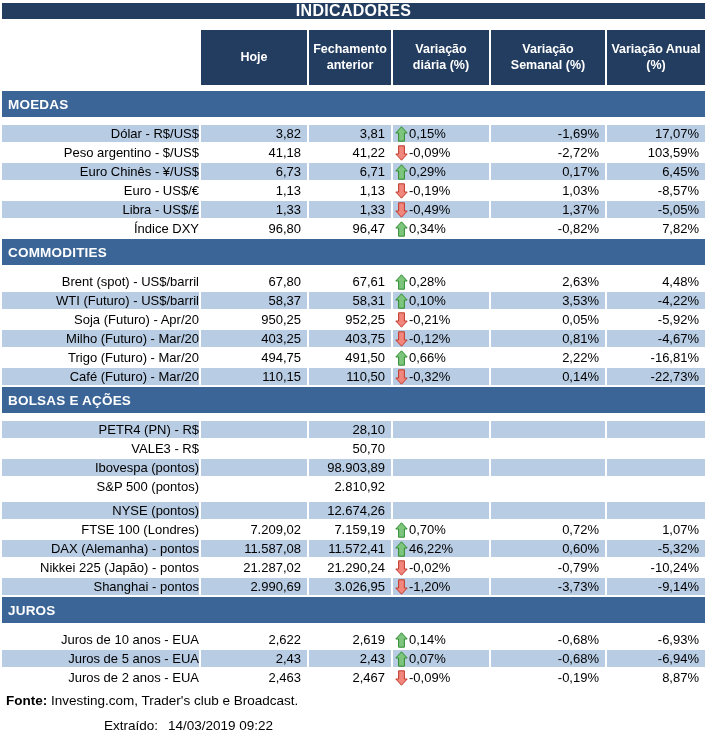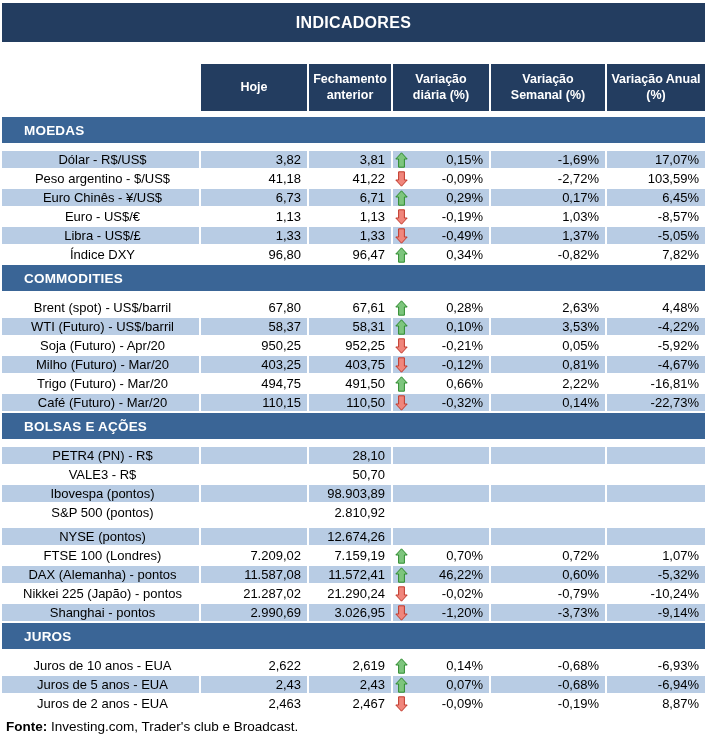--- a/index.html
+++ b/index.html
@@ -1,54 +1,54 @@
 <!DOCTYPE html>
 <html><head>
 <meta charset="utf-8">
 <style>
   html,body { margin:0; padding:0; background:#ffffff; }
   .canvas {
     width:707px; height:740px; background:#ffffff; overflow:hidden;
     font-family:"Liberation Sans", sans-serif; color:#000;
   }
   .title-bar {
-    margin:3px 2px 0 2px; height:39px; background:#233D60; color:#fff;
+    margin:3px 2px 0 2px; height:16px; background:#233D60; color:#fff;
     font-weight:bold; font-size:16px; letter-spacing:0.3px;
     display:flex; align-items:center; justify-content:center;
   }
   .grid-row {
     display:grid; grid-template-columns:199px 108px 84px 98px 116px 98px;
     width:703px; margin-left:2px; box-sizing:border-box;
   }
-  .header-row { margin-top:22px; height:47px; }
+  .header-row { margin-top:11px; height:55px; }
   .header-row .hcell {
     background:#233D60; color:#fff; font-weight:bold; font-size:12.5px;
     display:flex; align-items:center; justify-content:center; text-align:center;
     line-height:1.25; box-sizing:border-box; padding:2px 4px;
   }
   .header-row .hcell:not(:last-child) { border-right:2px solid #fff; }
   .header-row .hspacer { background:transparent; }
   #sections { margin-top:6px; }
   .section-bar {
     height:26px; background:#3A6596; color:#fff; font-weight:bold; font-size:13.5px;
-    display:flex; align-items:center; padding-left:22px; box-sizing:border-box;
+    display:flex; align-items:center; padding-left:6px; box-sizing:border-box;
     width:703px; margin:0 0 8px 2px; letter-spacing:0.2px;
   }
   .data-row { height:19px; font-size:13px; }
   .data-row .cell {
     box-sizing:border-box; border-bottom:2px solid #fff; line-height:17px;
     white-space:nowrap; overflow:hidden;
   }
   .data-row .cell:not(:last-child) { border-right:2px solid #fff; }
   .data-row.shaded .cell { background:#B8CCE4; }
-  .cell.lbl { padding-left:4px; text-align:center; }
+  .cell.lbl { padding-left:4px; text-align:right; }
   .cell.num { text-align:right; padding-right:6px; }
   .cell.diaria { display:flex; align-items:center; padding:0; }
   .cell.diaria .arrow-slot { width:16px; height:17px; flex:none; display:flex; align-items:center; padding-left:2px; box-sizing:border-box; }
-  .cell.diaria .val { flex:1; text-align:right; padding-right:6px; }
+  .cell.diaria .val { flex:1; padding-right:6px; }
   .data-row.gap-after { margin-bottom:5px; }
   .footer { margin:4px 0 0 6px; font-size:13.5px; line-height:18px; }
   .footer .extra-line { margin-left:98px;margin-top:7px; }
   .footer .flabel { font-weight:bold; }
   .footer .xlabel { margin-right:10px; }
 </style>
 </head>
 <body>
 
 <div class="canvas">

